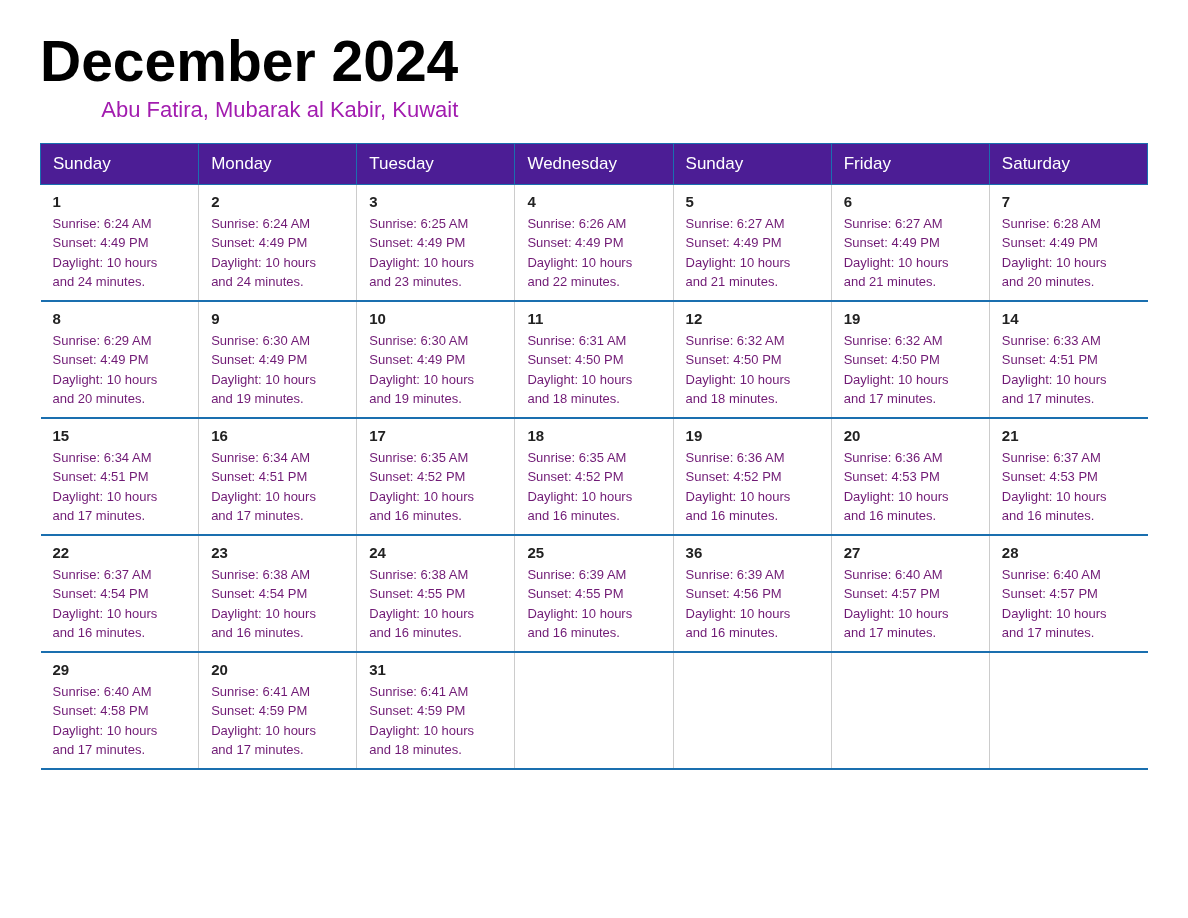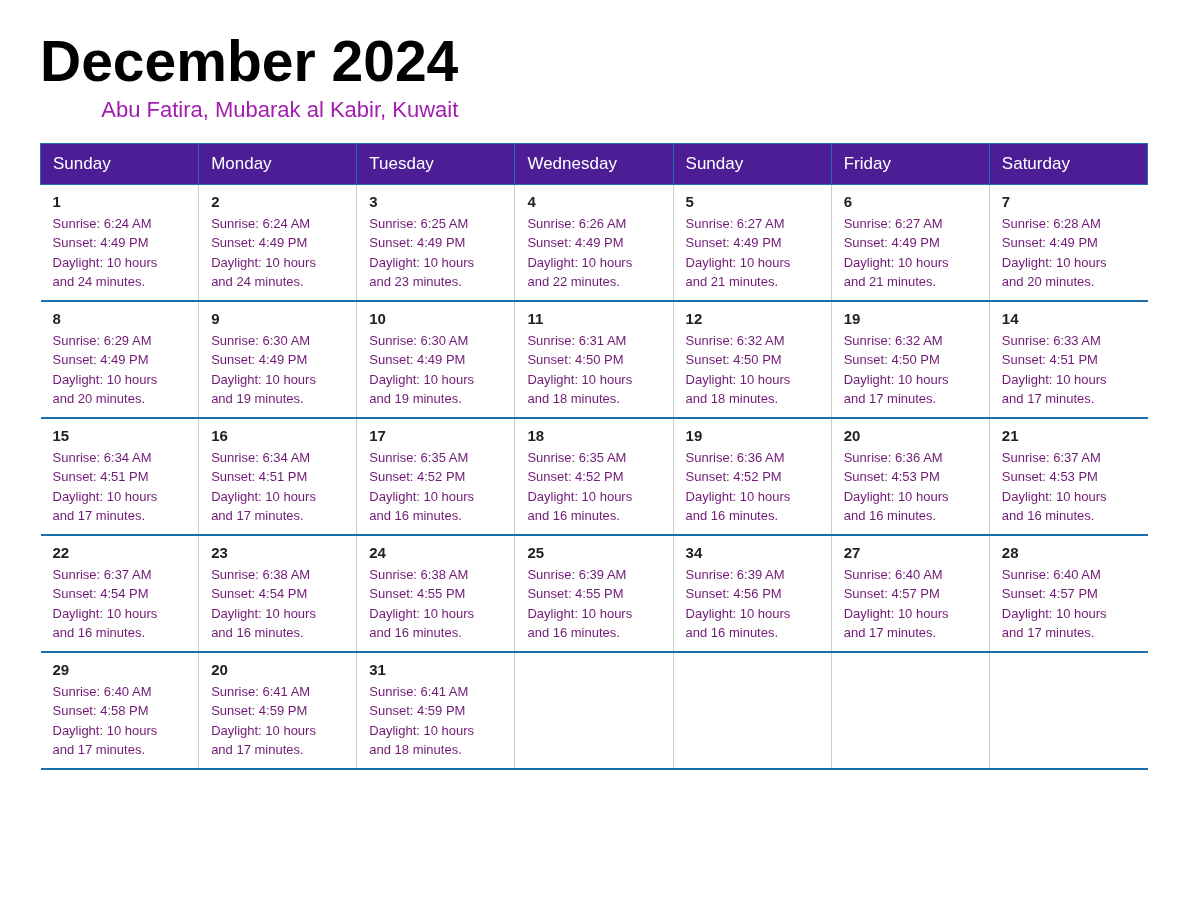--- a/index.html
+++ b/index.html
@@ -234,21 +234,21 @@
         </td>
         <td>
           <span class="day-num">24</span>
 <div class="day-info">Sunrise: 6:38 AM<br>Sunset: 4:55 PM<br>Daylight: 10 hours<br>and 16 minutes.</div>
         </td>
         <td>
           <span class="day-num">25</span>
 <div class="day-info">Sunrise: 6:39 AM<br>Sunset: 4:55 PM<br>Daylight: 10 hours<br>and 16 minutes.</div>
         </td>
         <td>
-          <span class="day-num">34</span>
+          <span class="day-num">36</span>
 <div class="day-info">Sunrise: 6:39 AM<br>Sunset: 4:56 PM<br>Daylight: 10 hours<br>and 16 minutes.</div>
         </td>
         <td>
           <span class="day-num">27</span>
 <div class="day-info">Sunrise: 6:40 AM<br>Sunset: 4:57 PM<br>Daylight: 10 hours<br>and 17 minutes.</div>
         </td>
         <td>
           <span class="day-num">28</span>
 <div class="day-info">Sunrise: 6:40 AM<br>Sunset: 4:57 PM<br>Daylight: 10 hours<br>and 17 minutes.</div>
         </td>

